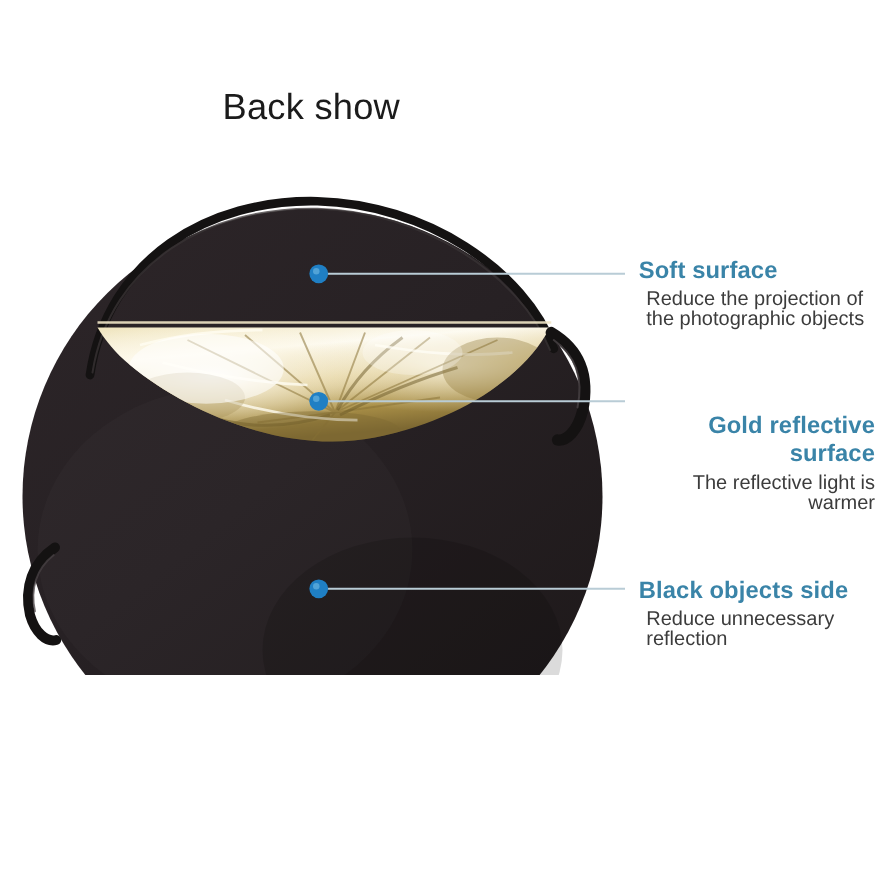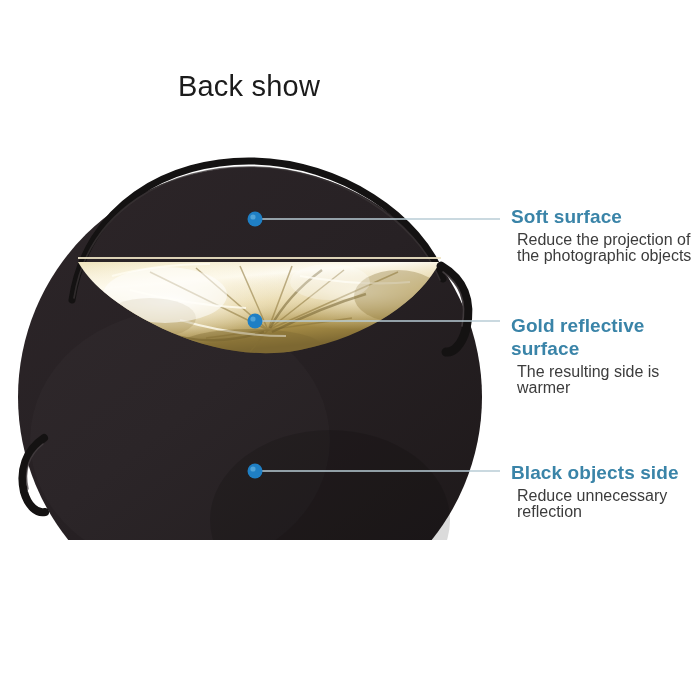--- a/index.html
+++ b/index.html
@@ -47,21 +47,21 @@
   }
   .callout-desc {
     margin-top: 4px;
     margin-left: 6px;
     font-size: 16px;
     line-height: 16px;
     color: #3c3c3c;
     white-space: pre-line;
   }
   #callout-soft-surface   { left: 511px; top: 205px; }
-  #callout-gold-surface   { left: 511px; top: 314px; }
+  #callout-gold-surface   { left: 511px; top: 329px; text-align: right; }
   #callout-black-side     { left: 511px; top: 461px; }
 </style>
 </head>
 <body>
 
 <div id="page">
 
   <div id="page-title">Back show</div>
 
   <svg id="product-illustration" viewBox="0 0 700 700" xmlns="http://www.w3.org/2000/svg">
@@ -204,21 +204,21 @@
 
   <div class="callout" id="callout-soft-surface">
     <div class="callout-heading">Soft surface</div>
     <div class="callout-desc">Reduce the projection of
 the photographic objects</div>
   </div>
 
   <div class="callout" id="callout-gold-surface">
     <div class="callout-heading">Gold reflective
 surface</div>
-    <div class="callout-desc">The resulting side is warmer</div>
+    <div class="callout-desc">The reflective light is warmer</div>
   </div>
 
   <div class="callout" id="callout-black-side">
     <div class="callout-heading">Black objects side</div>
     <div class="callout-desc">Reduce unnecessary
 reflection</div>
   </div>
 
 </div>
 

